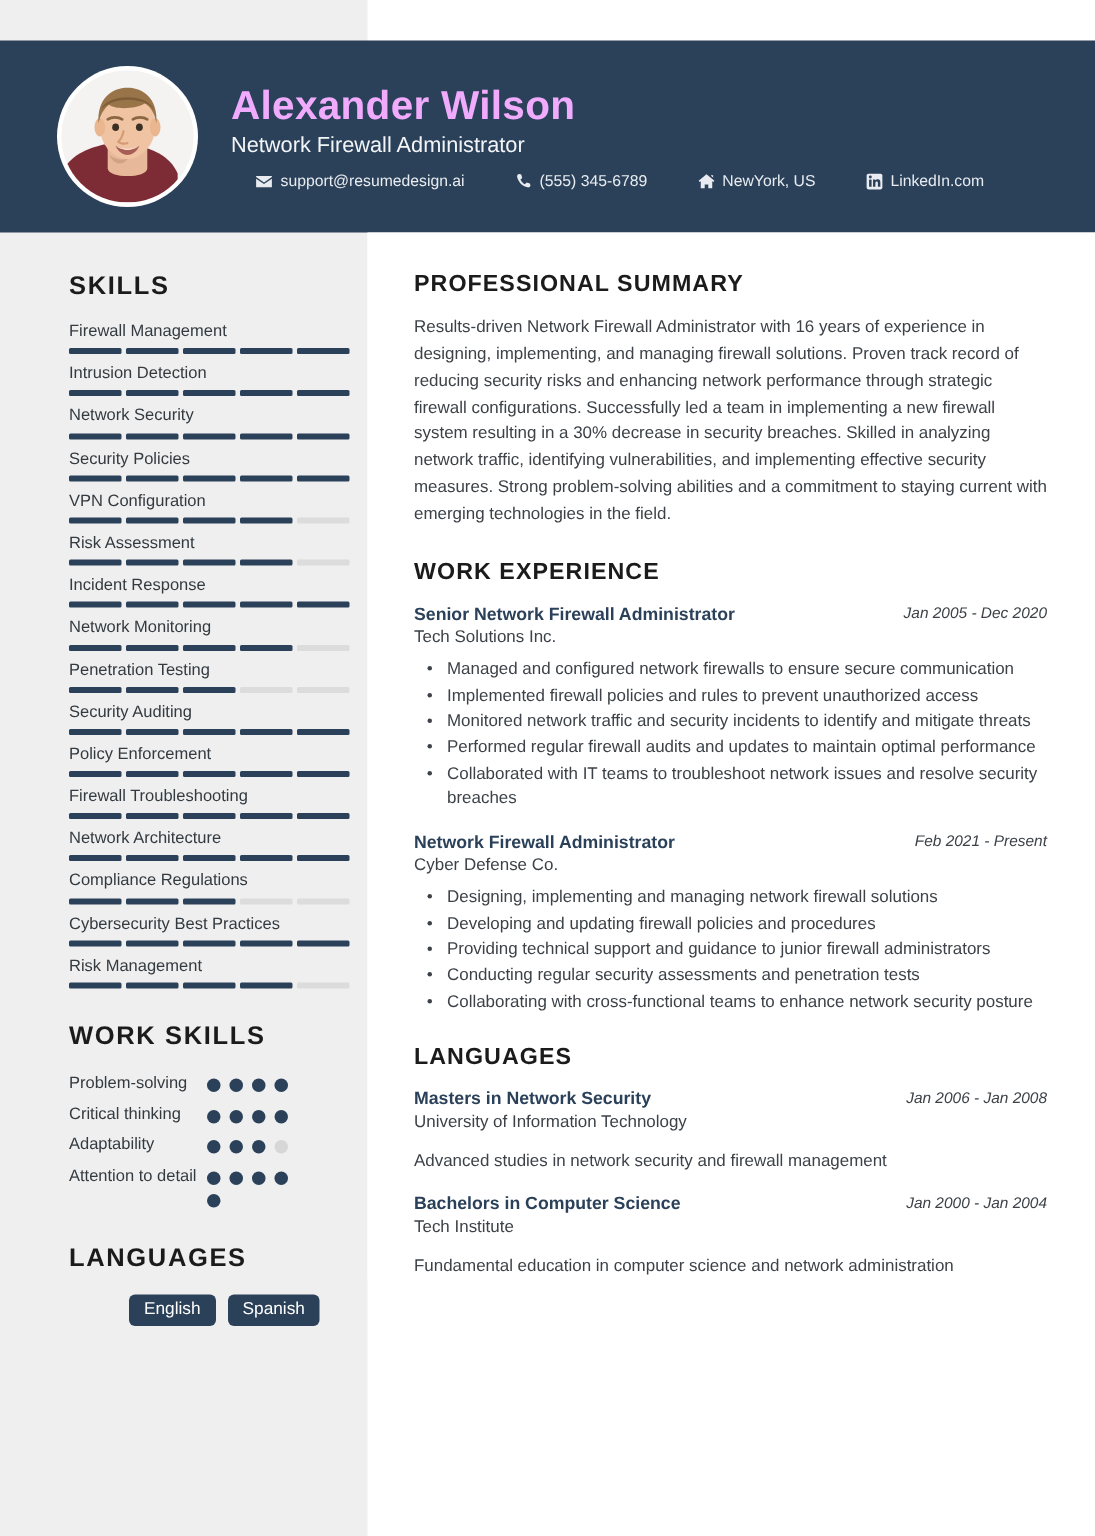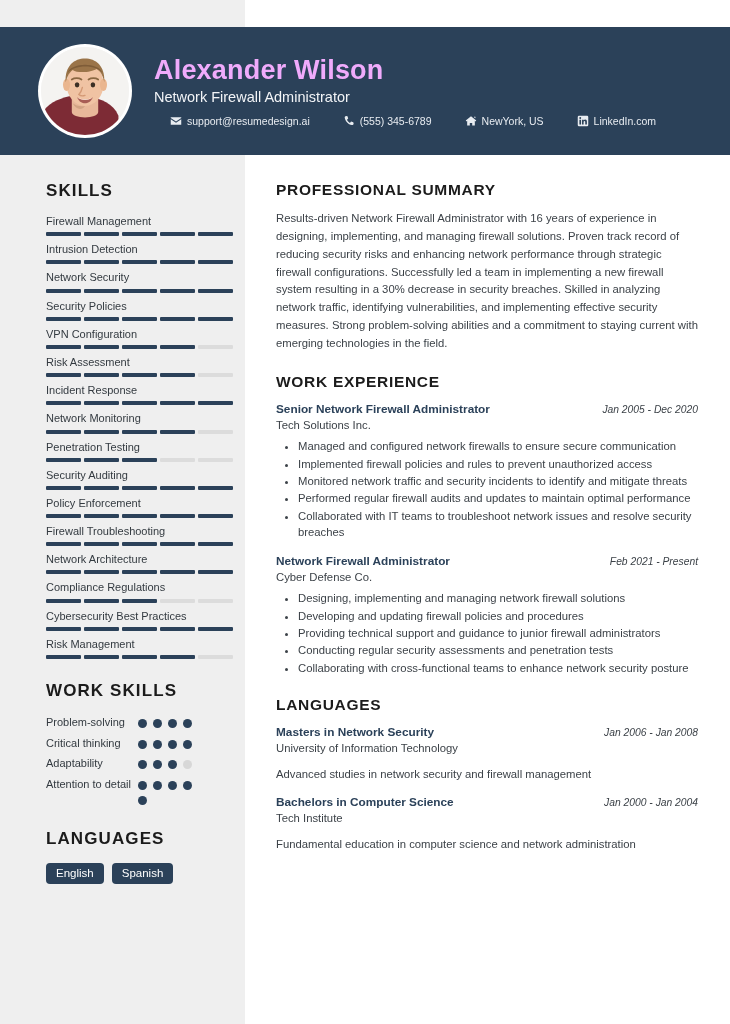--- a/index.html
+++ b/index.html
@@ -72,21 +72,21 @@
     display: flex; align-items: flex-start; margin-bottom: 6px;
   }
   .soft-name {
     font-size: 11px; color: #333a40; width: 92px; flex: 0 0 92px; line-height: 1.32;
   }
   .dots { display: flex; gap: 6px; padding-top: 4px; flex-wrap: wrap; width: 64px; }
   .dot { width: 9px; height: 9px; border-radius: 50%; background: #2b4159; }
   .dot.off { background: #d7d7d7; }
 
   .lang-title { margin-top: 24px; }
-  .langs { display: flex; gap: 8px; flex-wrap: wrap; }
+  .langs { display: flex; gap: 8px; flex-wrap: wrap; margin-left: 40px; }
   .lang-pill {
     background: #2b4159; color: #ffffff; font-size: 11.5px;
     padding: 5px 10px; border-radius: 4px; line-height: 1;
   }
 
   
   .right {
     position: absolute; left: 245px; top: 155px; width: 485px;
     padding: 26px 32px 0 31px; background: #ffffff;
   }

